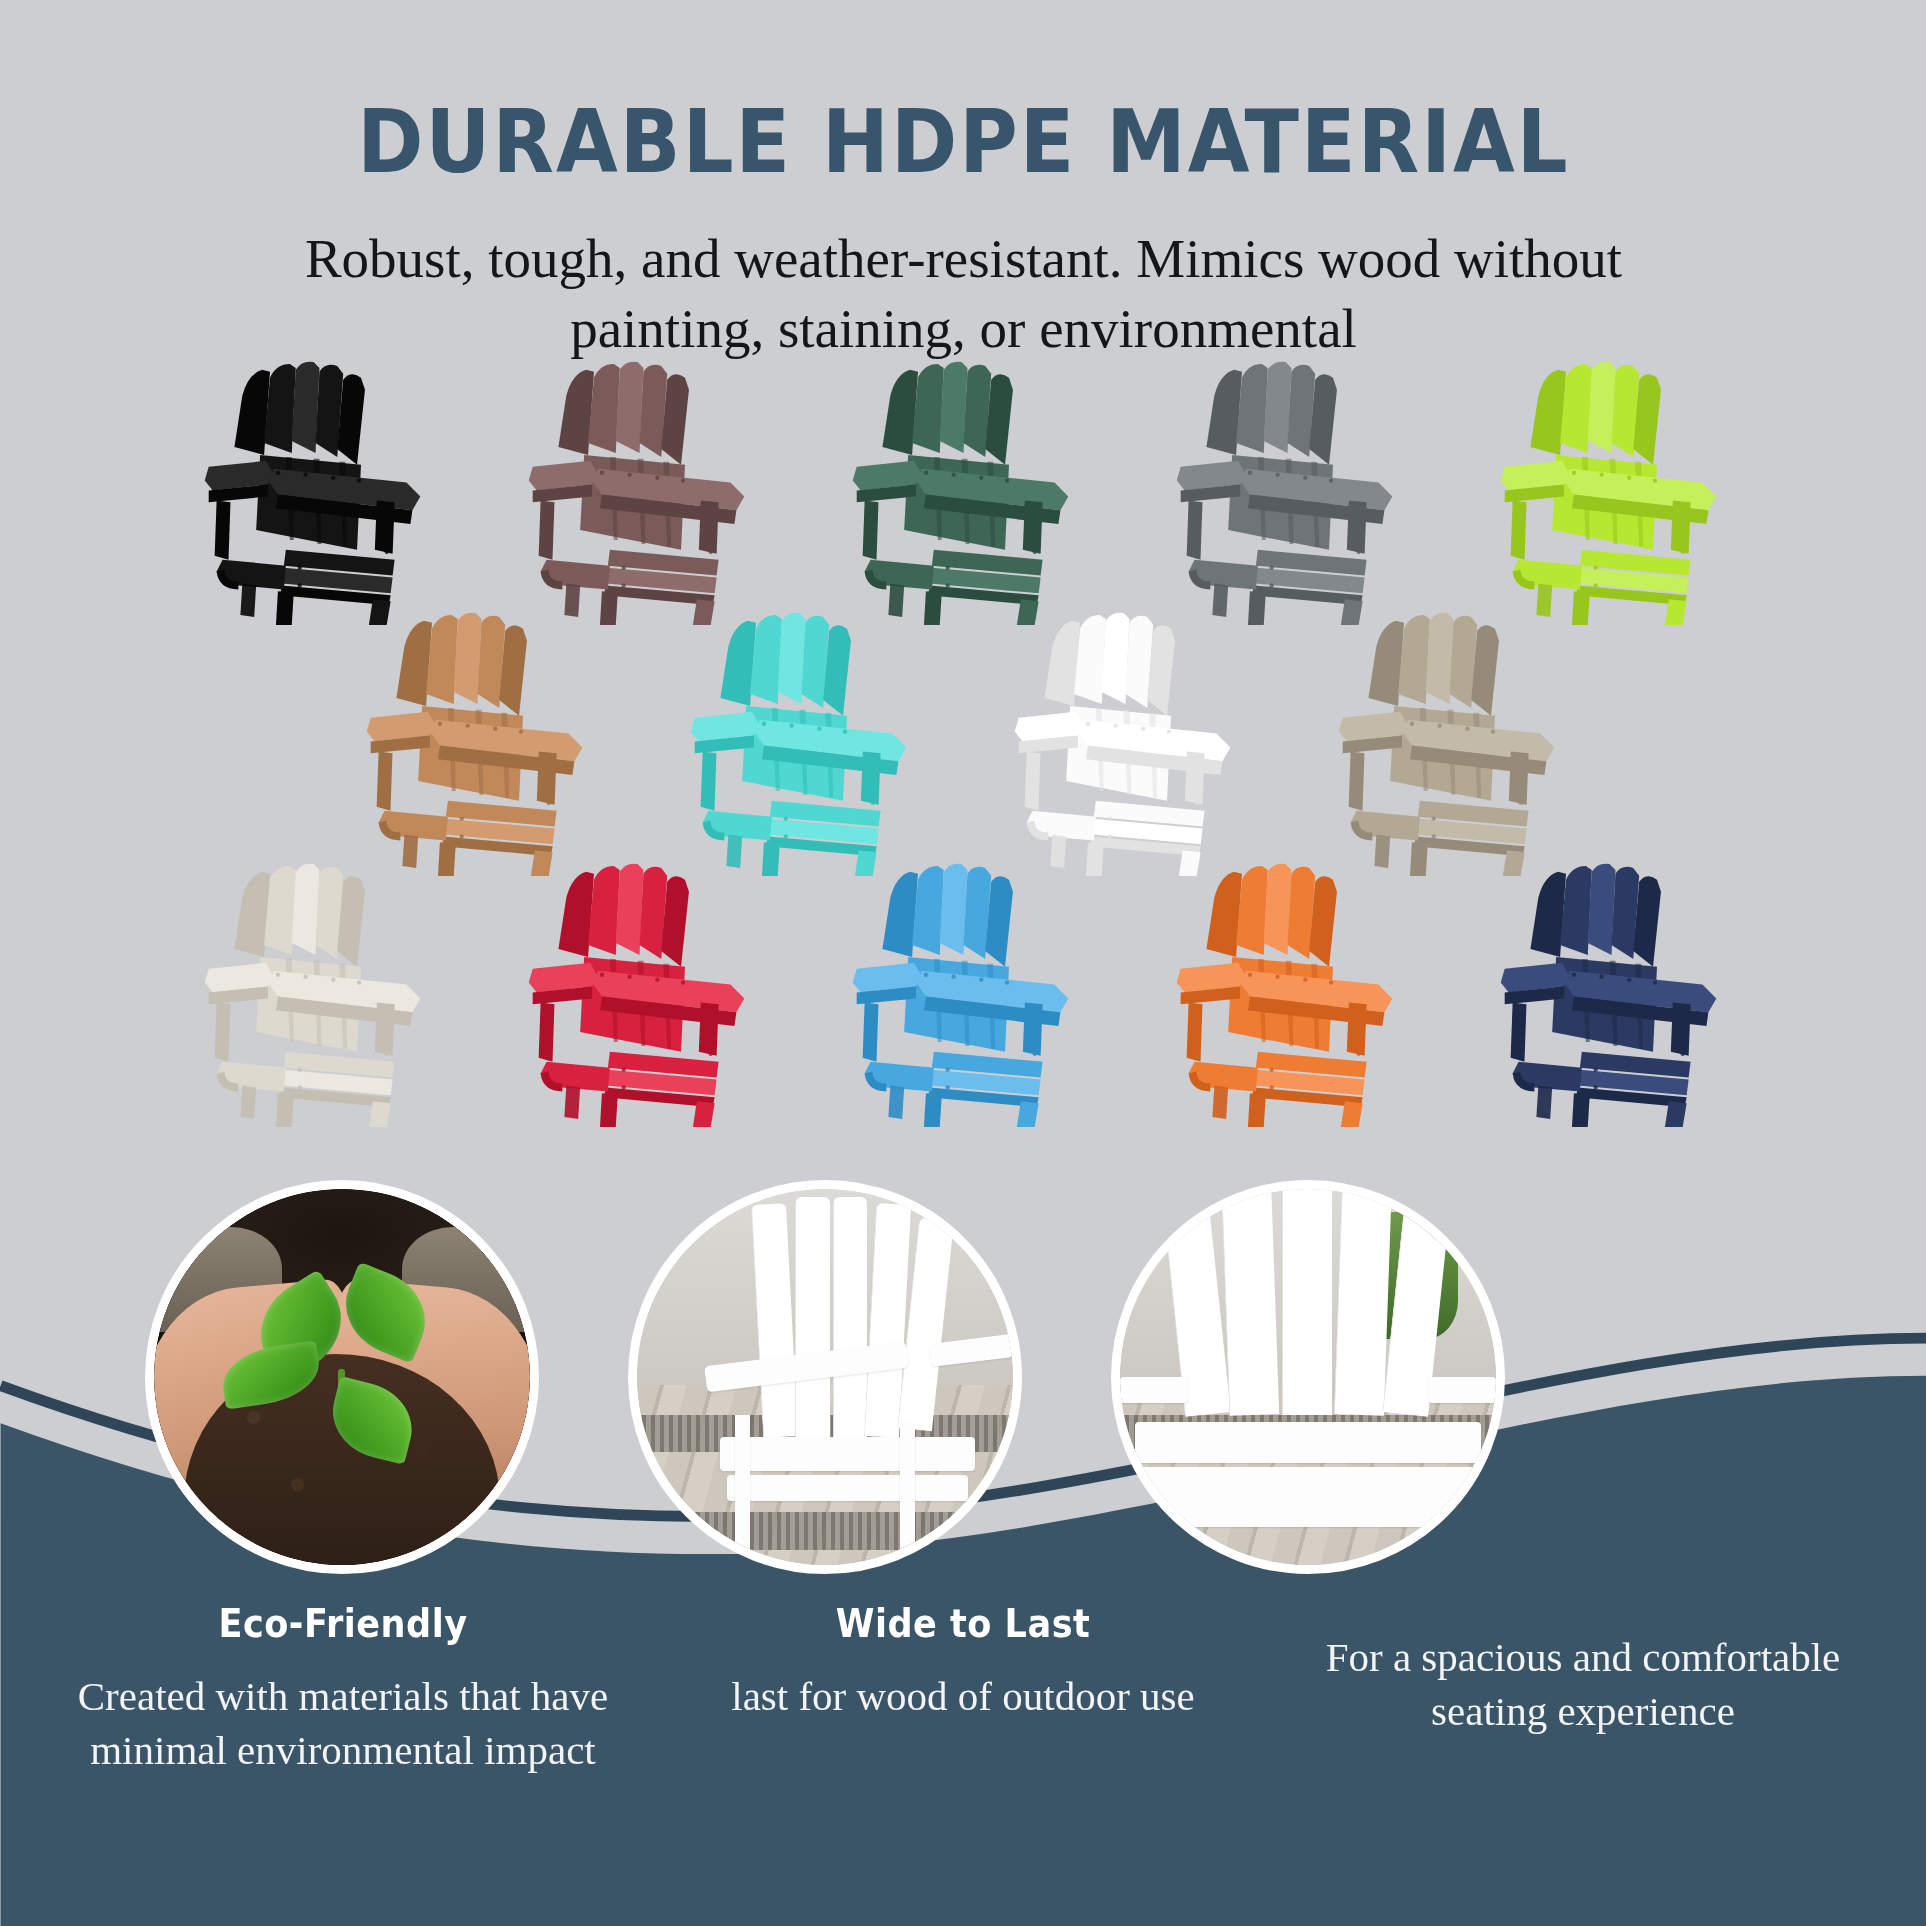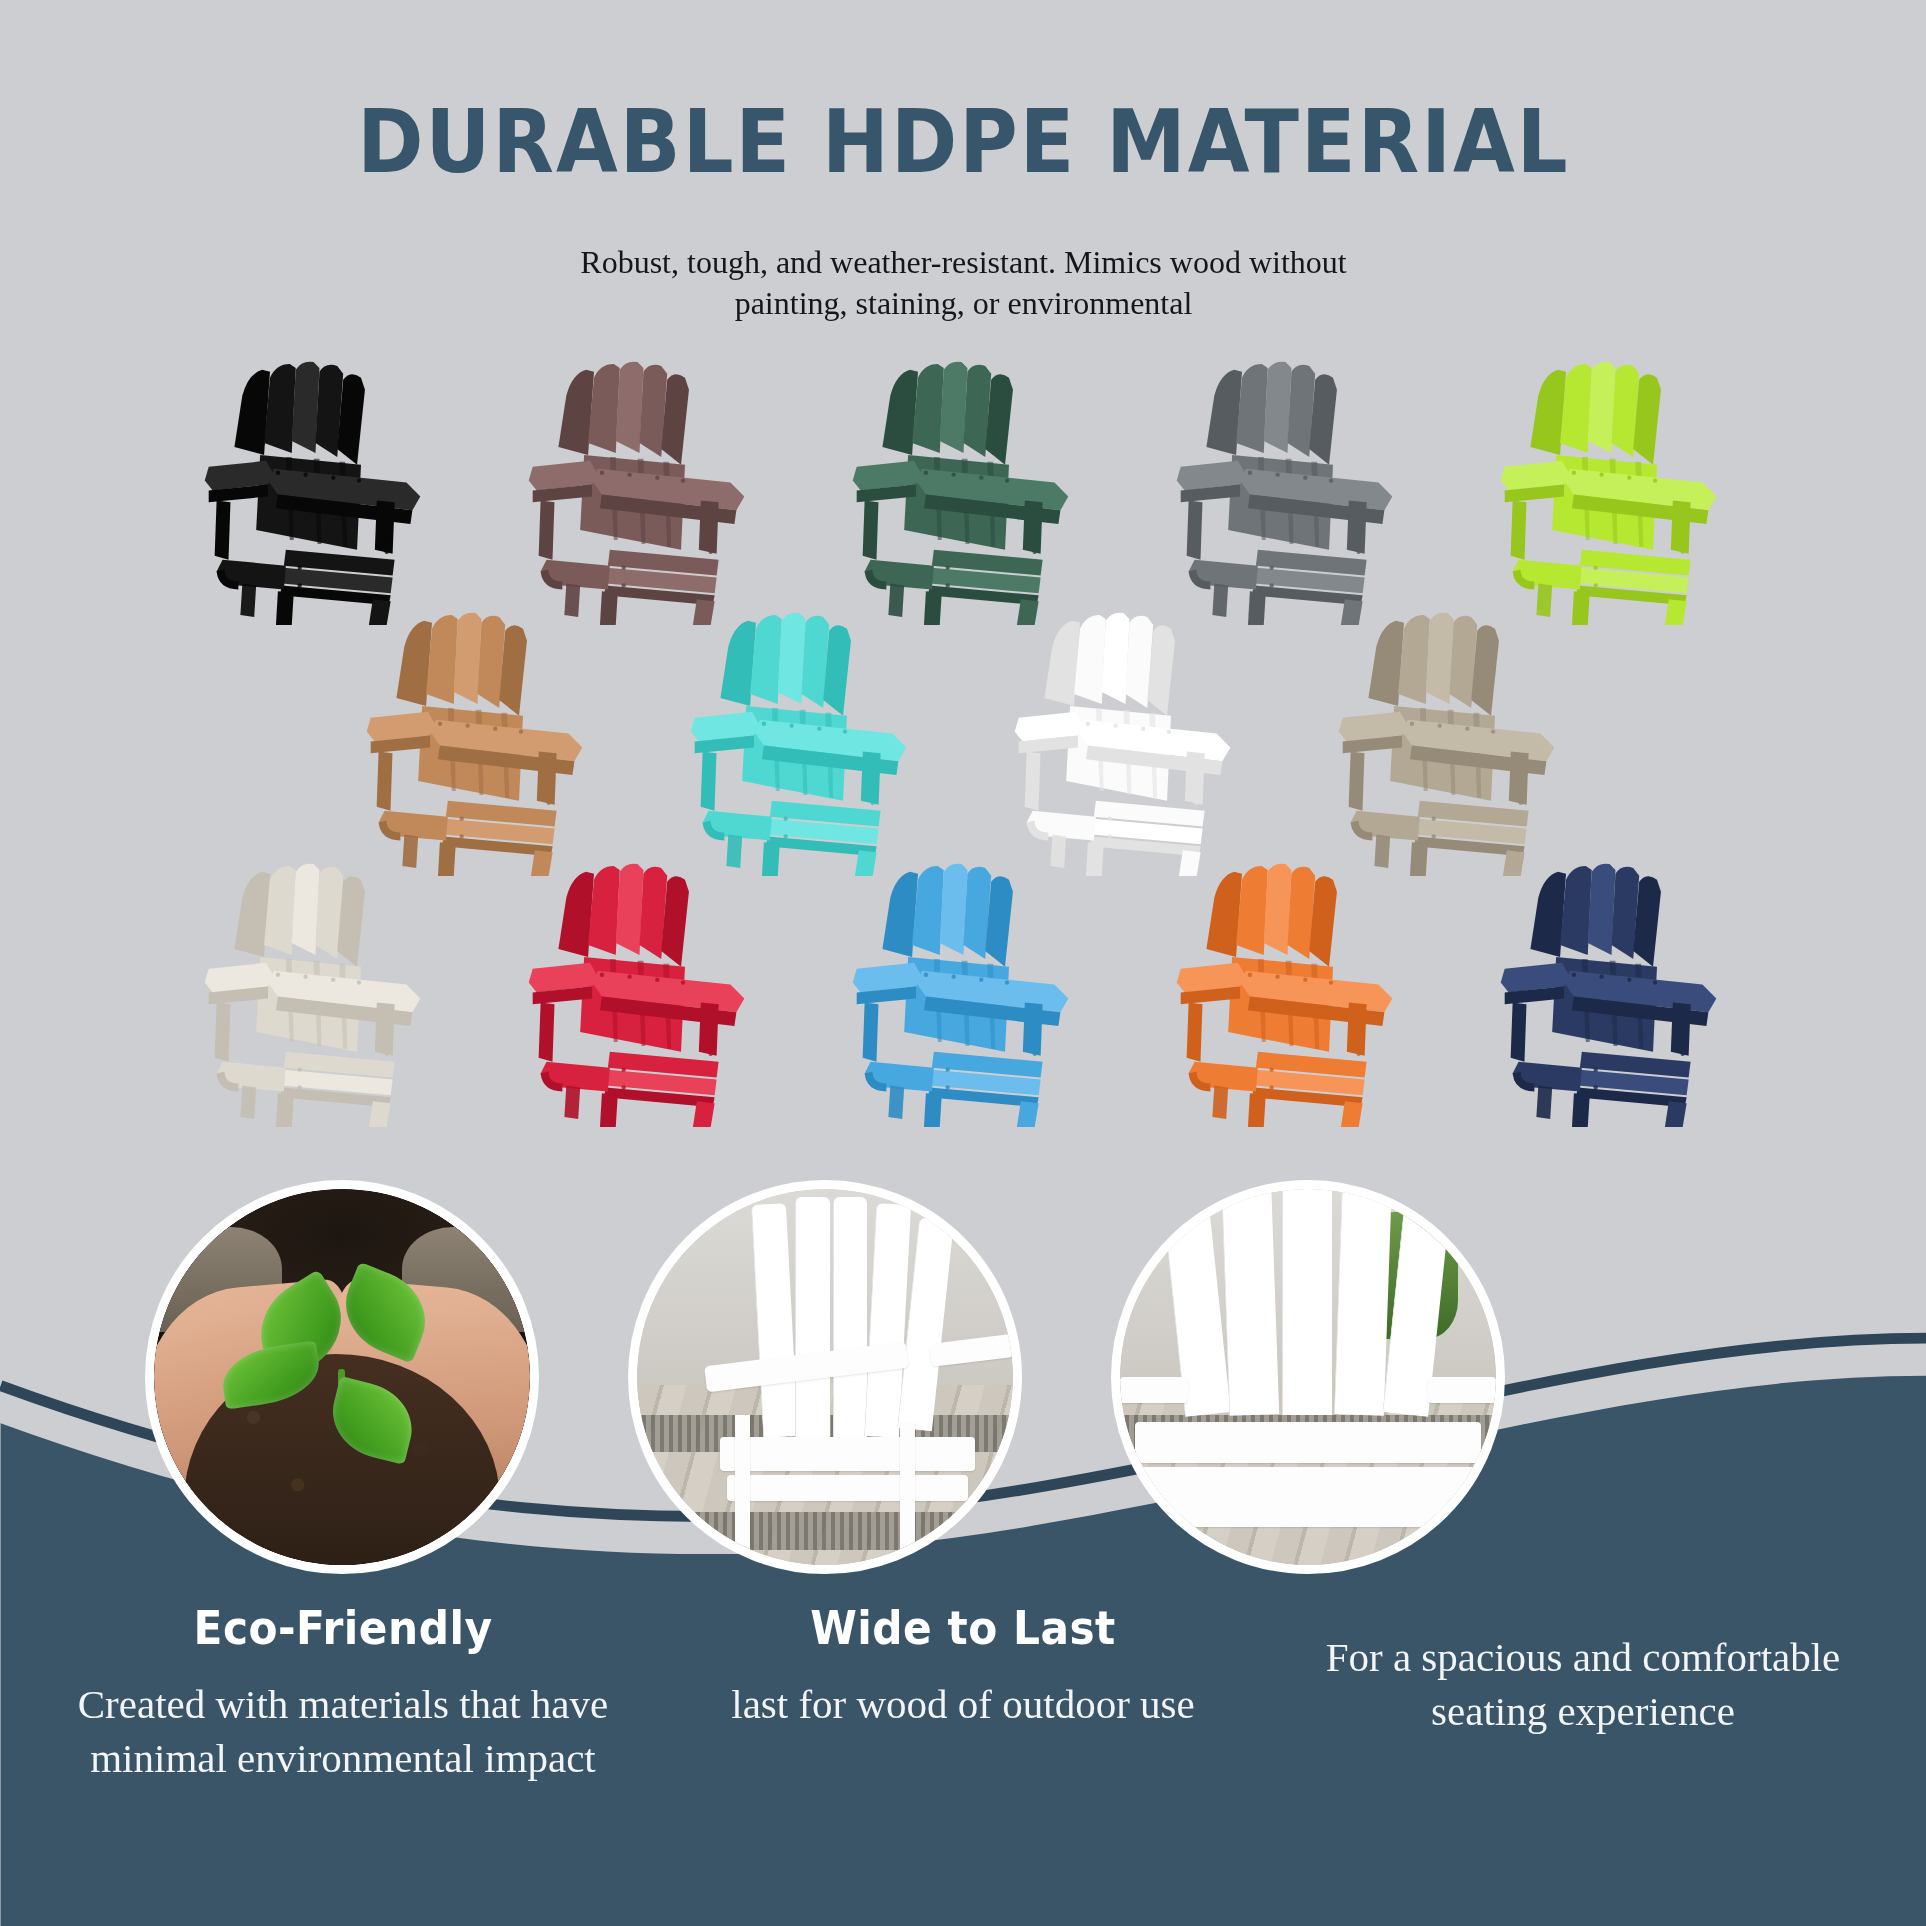--- a/index.html
+++ b/index.html
@@ -19,24 +19,24 @@
     font-weight:bold;
     font-size:87px;
     letter-spacing:2px;
     color:#38566b;
     margin-top:99px;
     line-height:1;
     transform:scaleX(1.02);
   }
   .subtitle{
     font-family:"Liberation Serif", serif;
-    font-size:32px;
+    font-size:55px;
     color:#14161a;
     line-height:1.28;
-    margin-top:56px;
+    margin-top:38px;
     width:1346px;
     margin-left:auto;margin-right:auto;
   }
 
   
   .wave-layer{position:absolute;left:0;top:1257px;width:1927px;height:669px;}
   .wave-layer svg{display:block;}
 
   
   .grid{position:absolute;left:0;top:356px;width:1927px;}
@@ -103,21 +103,21 @@
   .shrub{position:absolute;background:linear-gradient(180deg,#6f9a4a,#3e6b28);border-radius:40% 40% 30% 30%;}
 
   
   .features{position:absolute;left:0;top:1604px;width:1927px;display:flex;}
   .feat{width:602px;text-align:center;}
   .feat.f1{margin-left:42px;}
   .feat.f2{margin-left:18px;}
   .feat.f3{margin-left:18px;}
   .feat-title{
     font-family:"DejaVu Sans Condensed","Liberation Sans",sans-serif;
-    font-weight:bold;font-size:47px;color:#ffffff;letter-spacing:0.5px;line-height:1;
+    font-weight:bold;font-size:39px;color:#ffffff;letter-spacing:0.5px;line-height:1;
   }
   .feat-desc{
     font-family:"Liberation Serif", serif;
     font-size:41px;color:#f2f4f6;line-height:1.32;margin-top:26px;
   }
 </style>
 </head>
 <body style="background: rgb(205, 206, 210);">
 
 <div id="stage">

